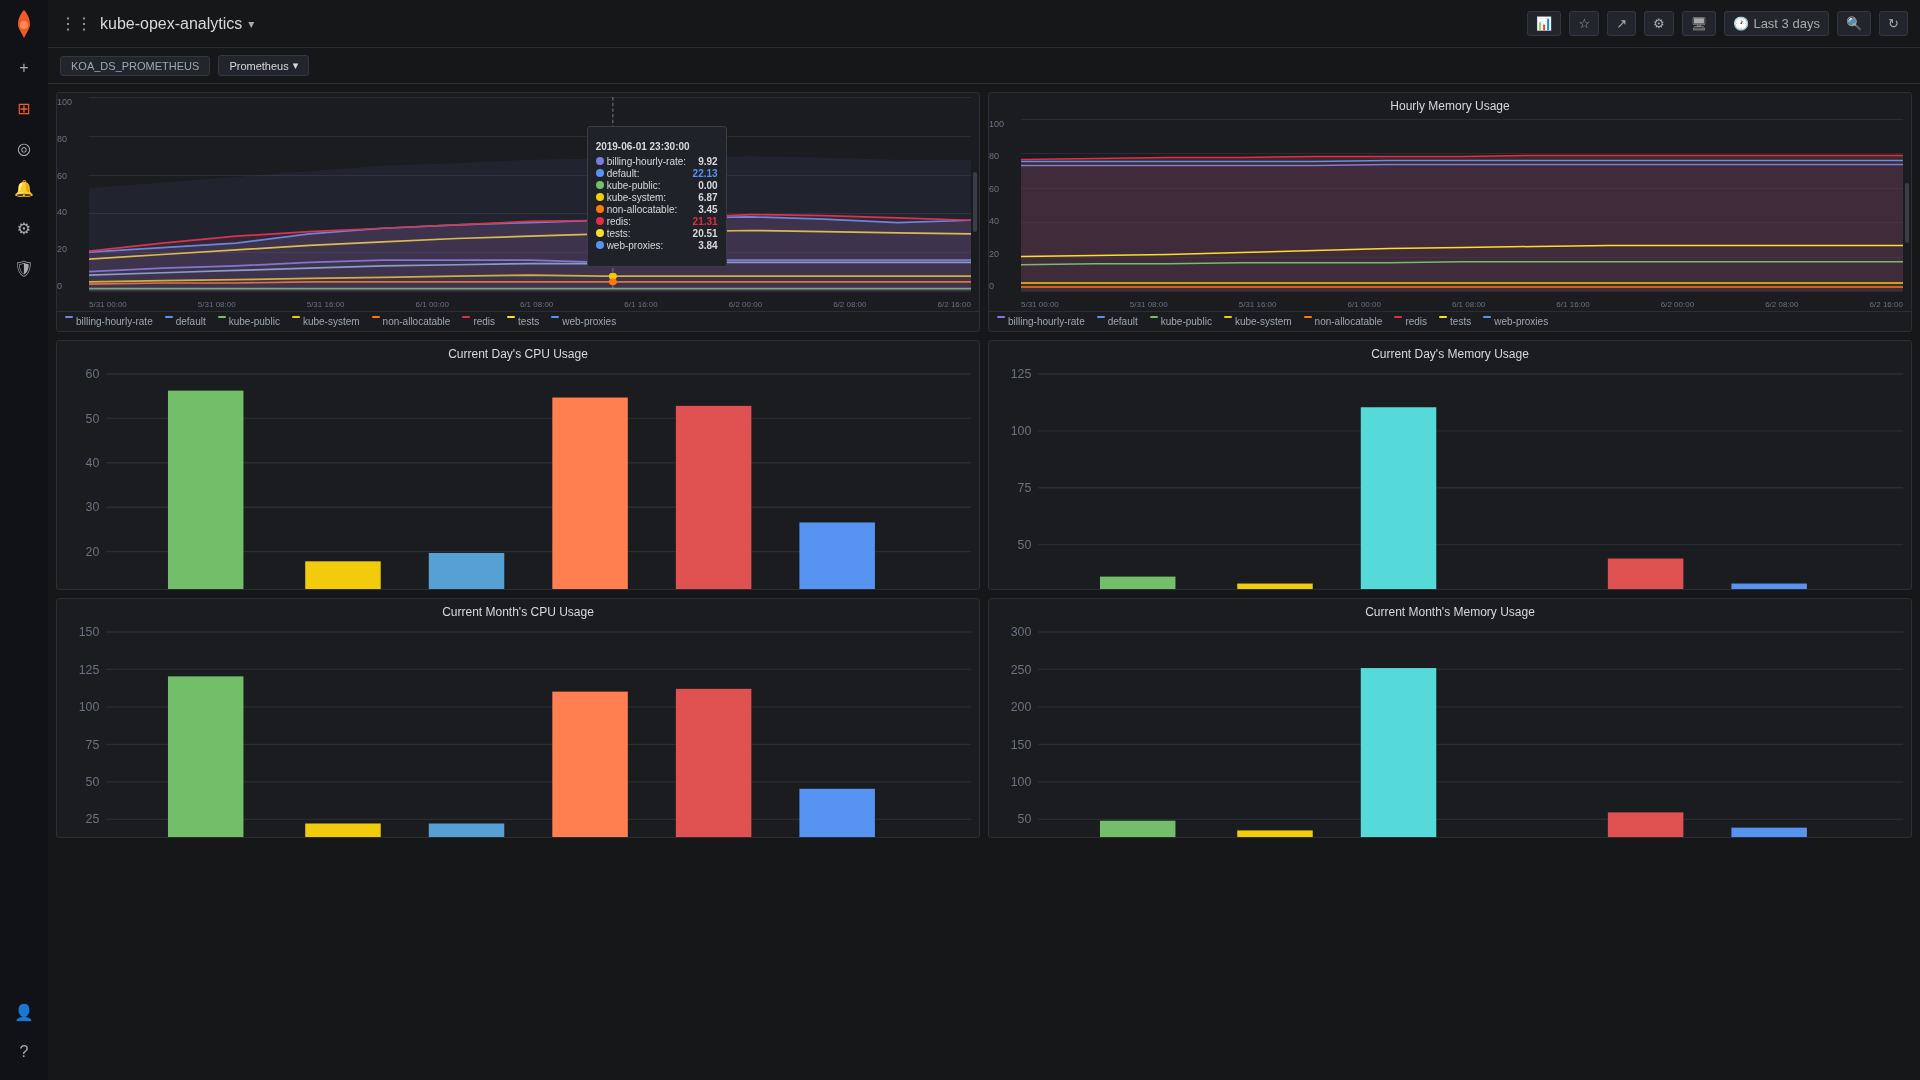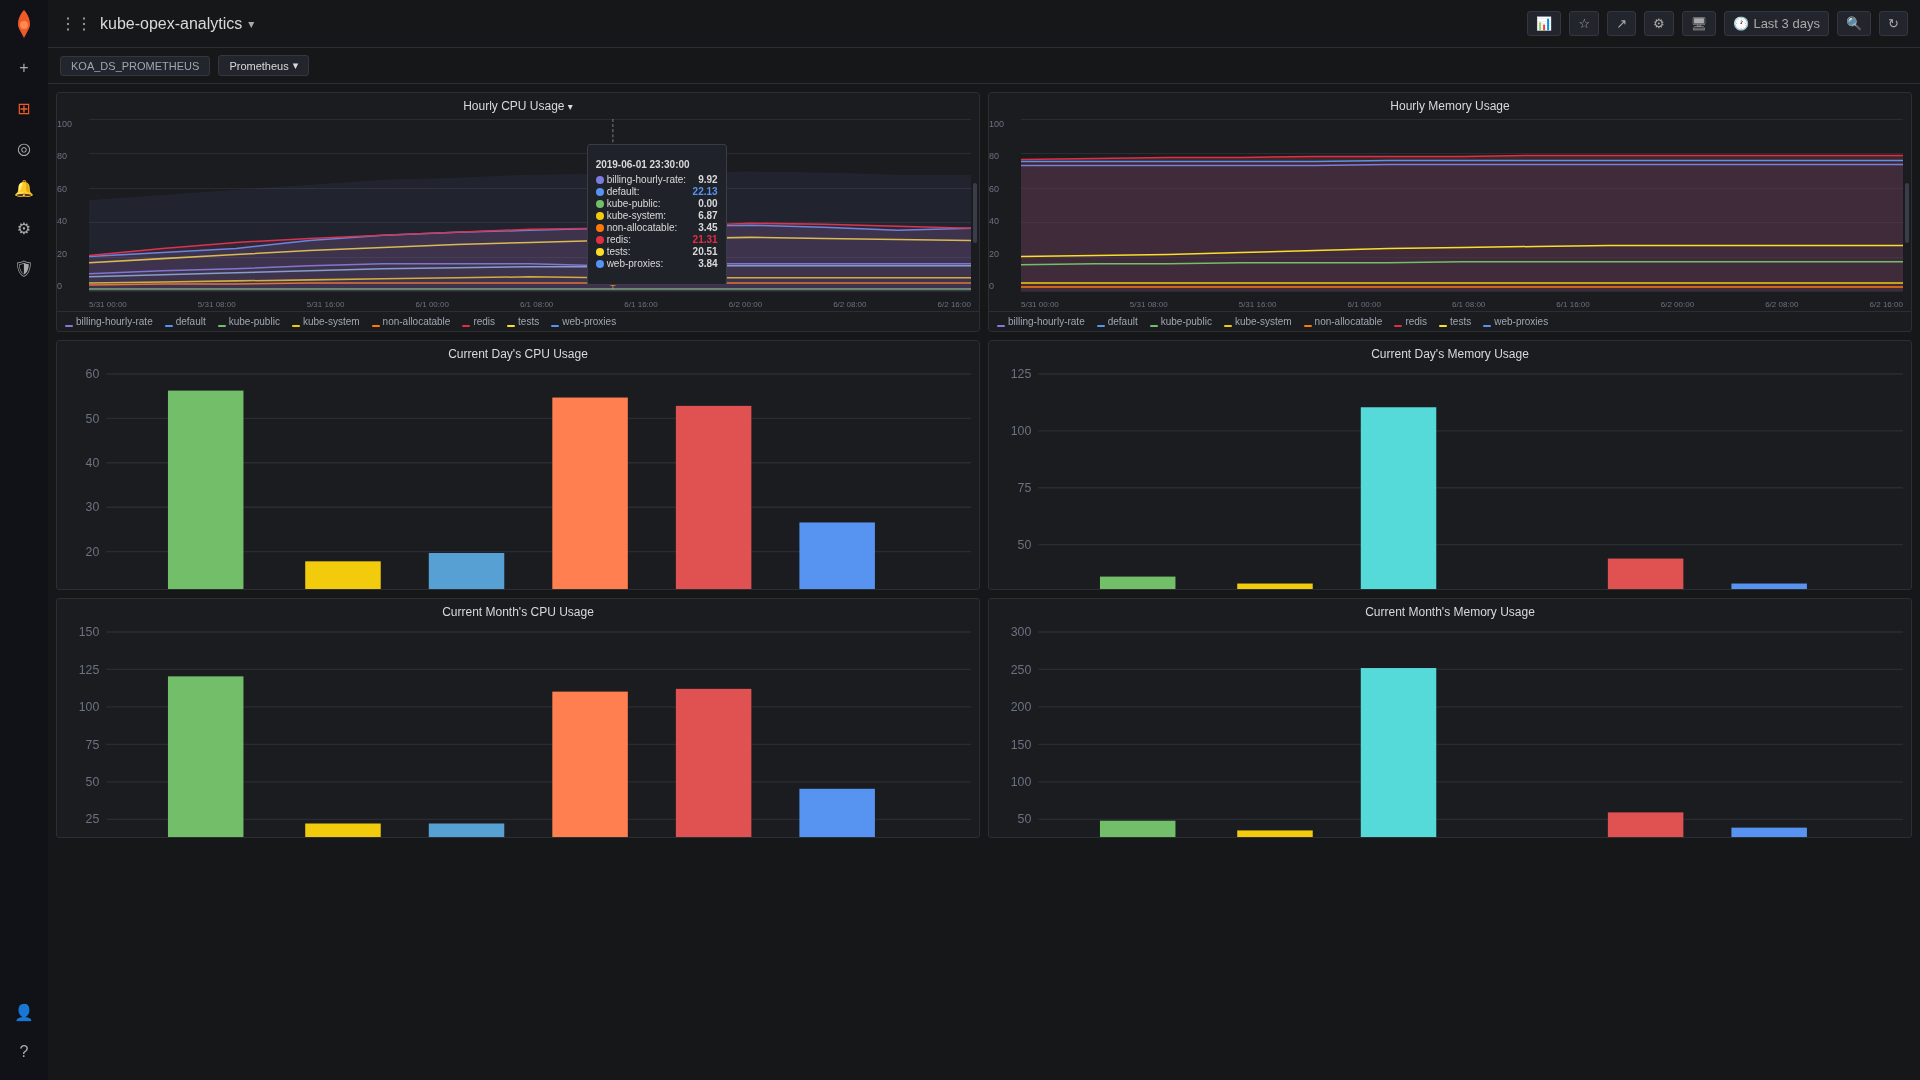--- a/index.html
+++ b/index.html
@@ -46,21 +46,21 @@
     .chart-panel {
       background: #1a1c20; border: 1px solid #2c2e33; border-radius: 3px;
       display: flex; flex-direction: column; overflow: hidden; position: relative;
     }
     .chart-title {
       text-align: center; font-size: 12px; color: #d8d9da; padding: 6px 0 2px; font-weight: 400;
     }
     .chart-title .dropdown-arrow { font-size: 10px; cursor: pointer; }
     .chart-area { flex: 1; position: relative; padding: 0 8px; }
     .chart-legend { display: flex; flex-wrap: wrap; gap: 4px 12px; padding: 4px 8px; font-size: 10px; color: #9fa7b3; border-top: 1px solid #2c2e33; }
-    .legend-item { display: flex; align-items: flex-end; gap: 3px; }
+    .legend-item { display: flex; align-items: flex-start; gap: 3px; }
     .legend-dot { width: 8px; height: 2px; border-radius: 1px; }
 
     
     .tooltip {
       position: absolute; background: #1f2228; border: 1px solid #3a3d47; border-radius: 3px;
       padding: 14px 8px; font-size: 10px; color: #d8d9da; z-index: 10; pointer-events: none;
       min-width: 140px;
     }
     .tooltip-title { font-weight: 600; margin-bottom: 4px; font-size: 10px; }
     .tooltip-row { display: flex; align-items: center; justify-content: space-between; gap: 8px; margin: 1px 0; }
@@ -120,24 +120,20 @@
   <div class="breadcrumb-item">KOA_DS_PROMETHEUS</div>
   <div class="breadcrumb-dropdown">
     <span>Prometheus</span>
     <span>▾</span>
   </div>
 </div>
 
 <div class="main-content">
 
   <div class="chart-panel">
-    <div class="chart-title">
-      <span>Hourly CPU Usage</span>
-      <span class="dropdown-arrow">▾</span>
-    </div>
     <div class="chart-area" style="position:relative;">
 
       <div style="position:absolute;left:32px;right:8px;top:4px;bottom:20px;">
         <div style="position:absolute;top:0%;left:0;right:0;border-top:1px solid #2a2c32;"></div>
         <div style="position:absolute;top:20%;left:0;right:0;border-top:1px solid #2a2c32;"></div>
         <div style="position:absolute;top:40%;left:0;right:0;border-top:1px solid #2a2c32;"></div>
         <div style="position:absolute;top:60%;left:0;right:0;border-top:1px solid #2a2c32;"></div>
         <div style="position:absolute;top:80%;left:0;right:0;border-top:1px solid #2a2c32;"></div>
         <div style="position:absolute;top:100%;left:0;right:0;border-top:1px solid #2a2c32;"></div>
       </div>

